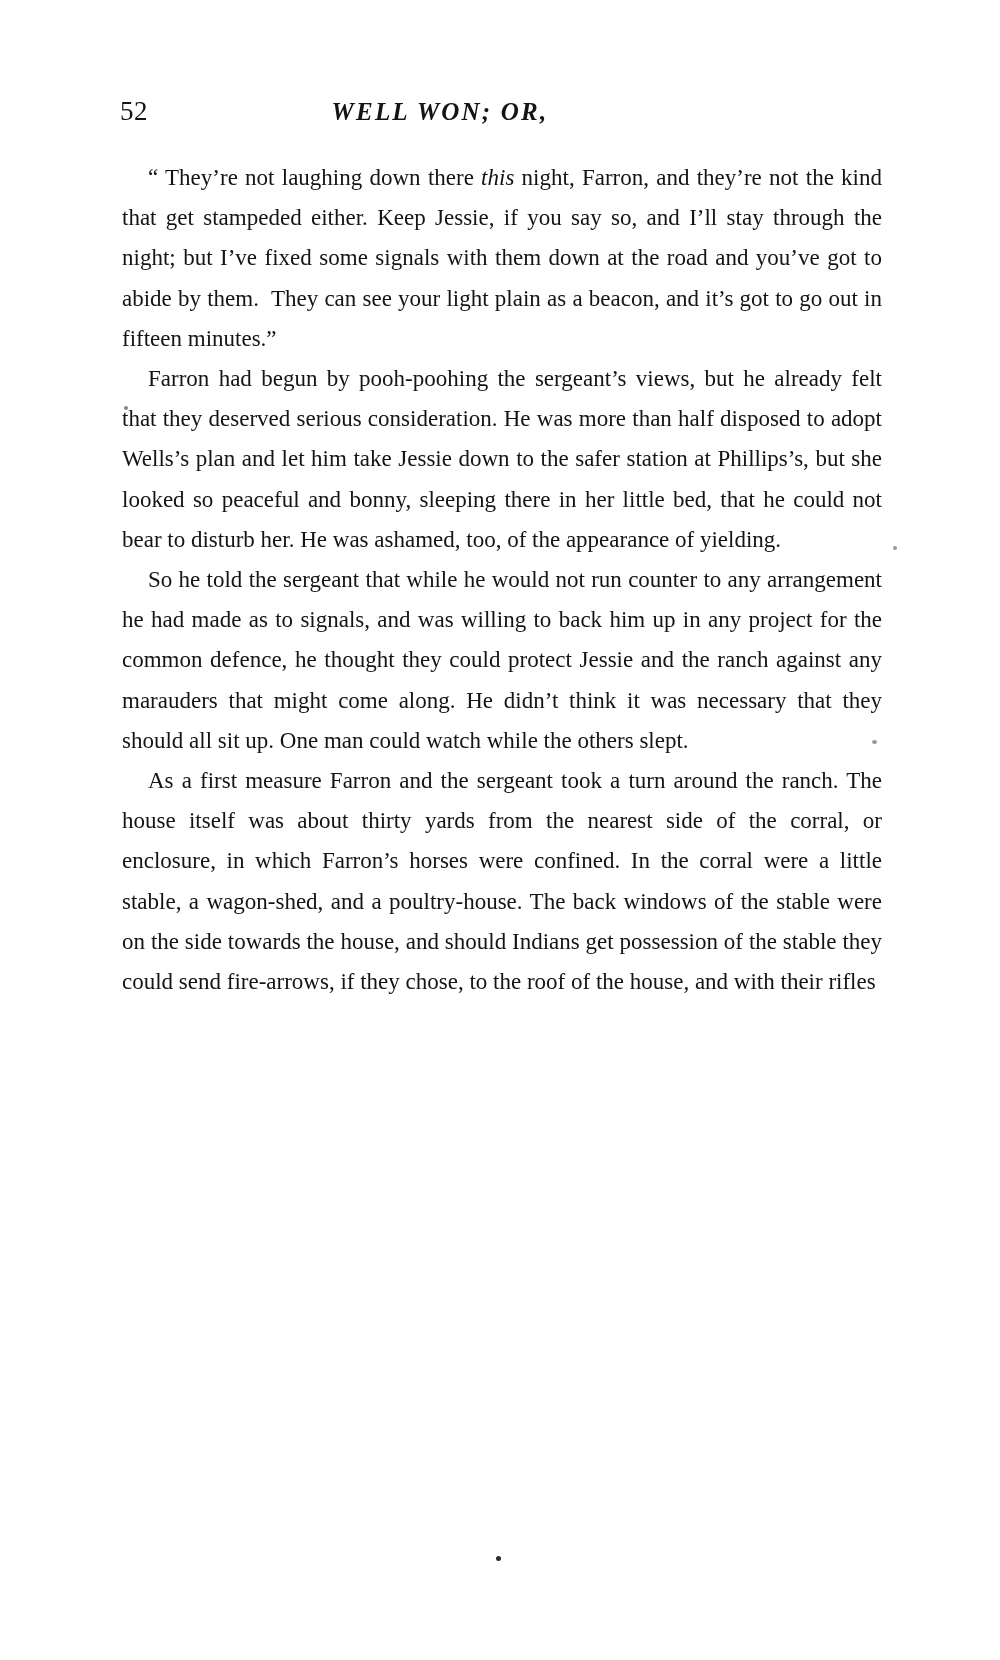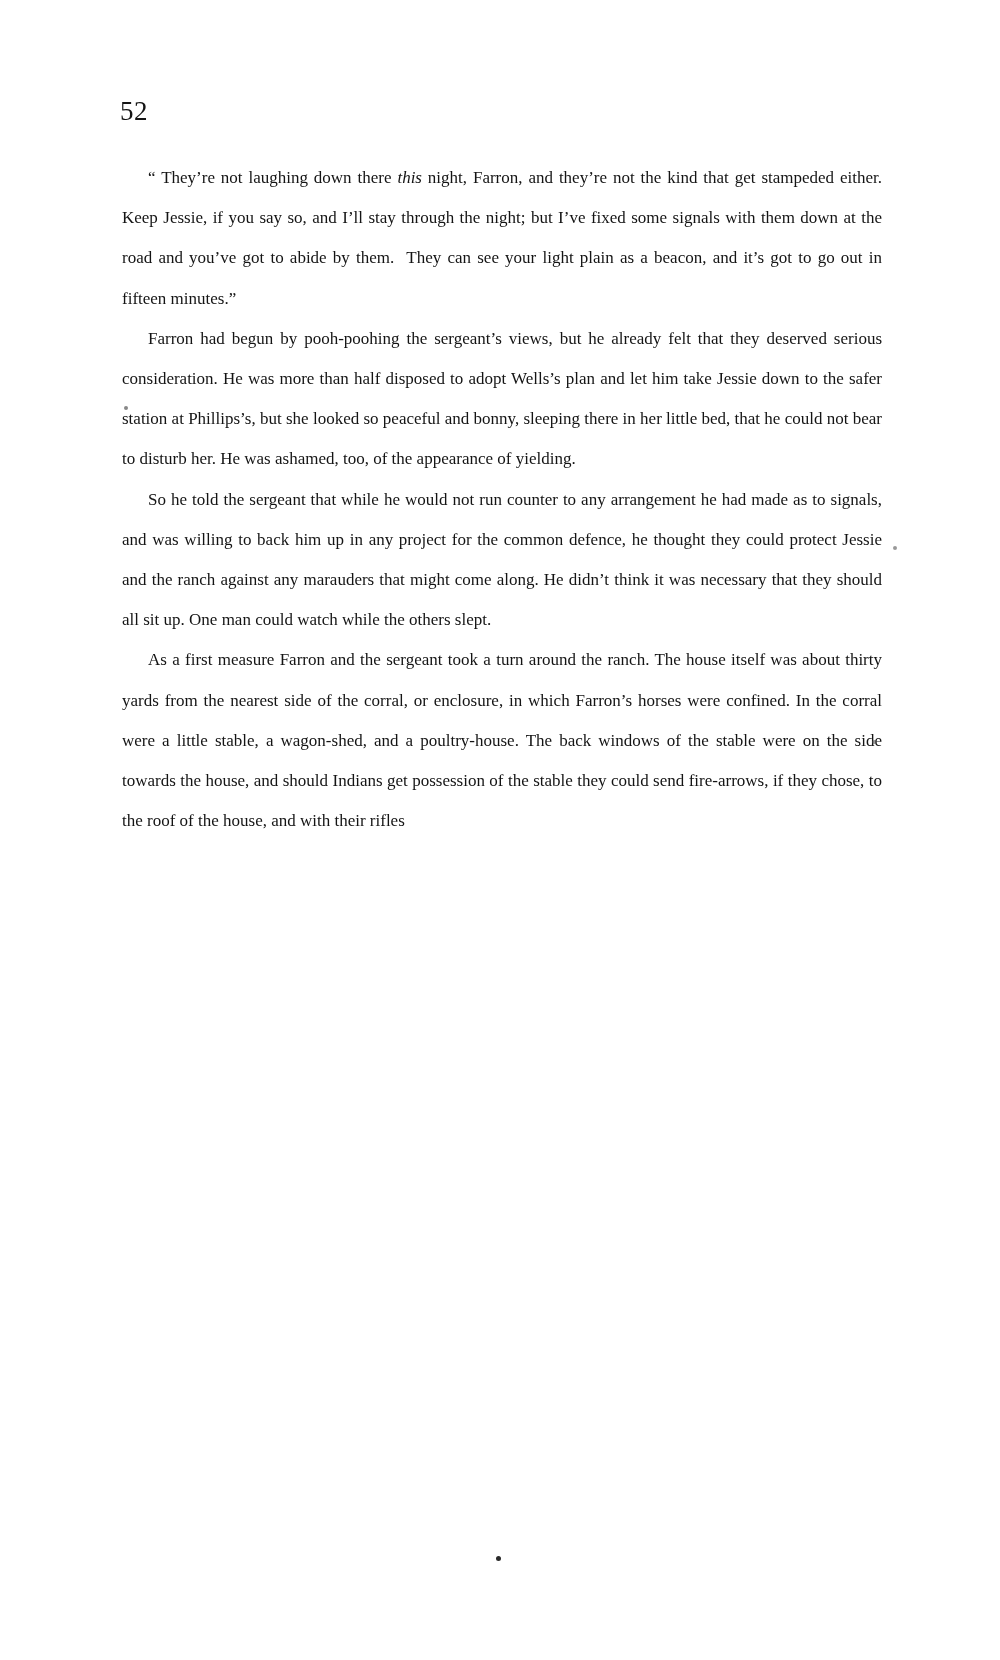--- a/index.html
+++ b/index.html
@@ -47,21 +47,21 @@
     font-weight: bold;
     font-size: 25px;
     letter-spacing: 2.2px;
     color: #141414;
   }
   .body-text {
     position: absolute;
     left: 122px;
     top: 158px;
     width: 760px;
-    font-size: 17px;
+    font-size: 23px;
     line-height: 40.2px;
     color: #141414;
   }
   .para {
     margin: 0;
     text-align: justify;
     text-justify: inter-word;
   }
   .para .indent {
     display: inline-block;
@@ -114,20 +114,21 @@
     opacity: .6;
   }
 </style>
 </head>
 <body>
 
 <div class="page">
 
   <div class="header">
     <div class="folio">52</div>
+    <div class="running-title">WELL WON; OR,</div>
   </div>
 
   <div class="body-text">
 
     <p class="para">
       <span class="indent"></span><span>“ They’re not laughing down there </span><i>this</i><span> night, Farron, and they’re not the kind that get stampeded either. Keep Jessie, if you say so, and I’ll stay through the night; but I’ve fixed some signals with them down at the road and you’ve got to abide by them.&nbsp; They can see your light plain as a beacon, and it’s got to go out in fifteen minutes.”</span>
     </p>
 
     <p class="para">
       <span class="indent"></span><span>Farron had begun by pooh-poohing the sergeant’s views, but he already felt that they deserved serious consideration.  He was more than half disposed to adopt Wells’s plan and let him take Jessie down to the safer station at Phillips’s, but she looked so peaceful and bonny, sleeping there in her little bed, that he could not bear to disturb her.  He was ashamed, too, of the appearance of yielding.</span>

